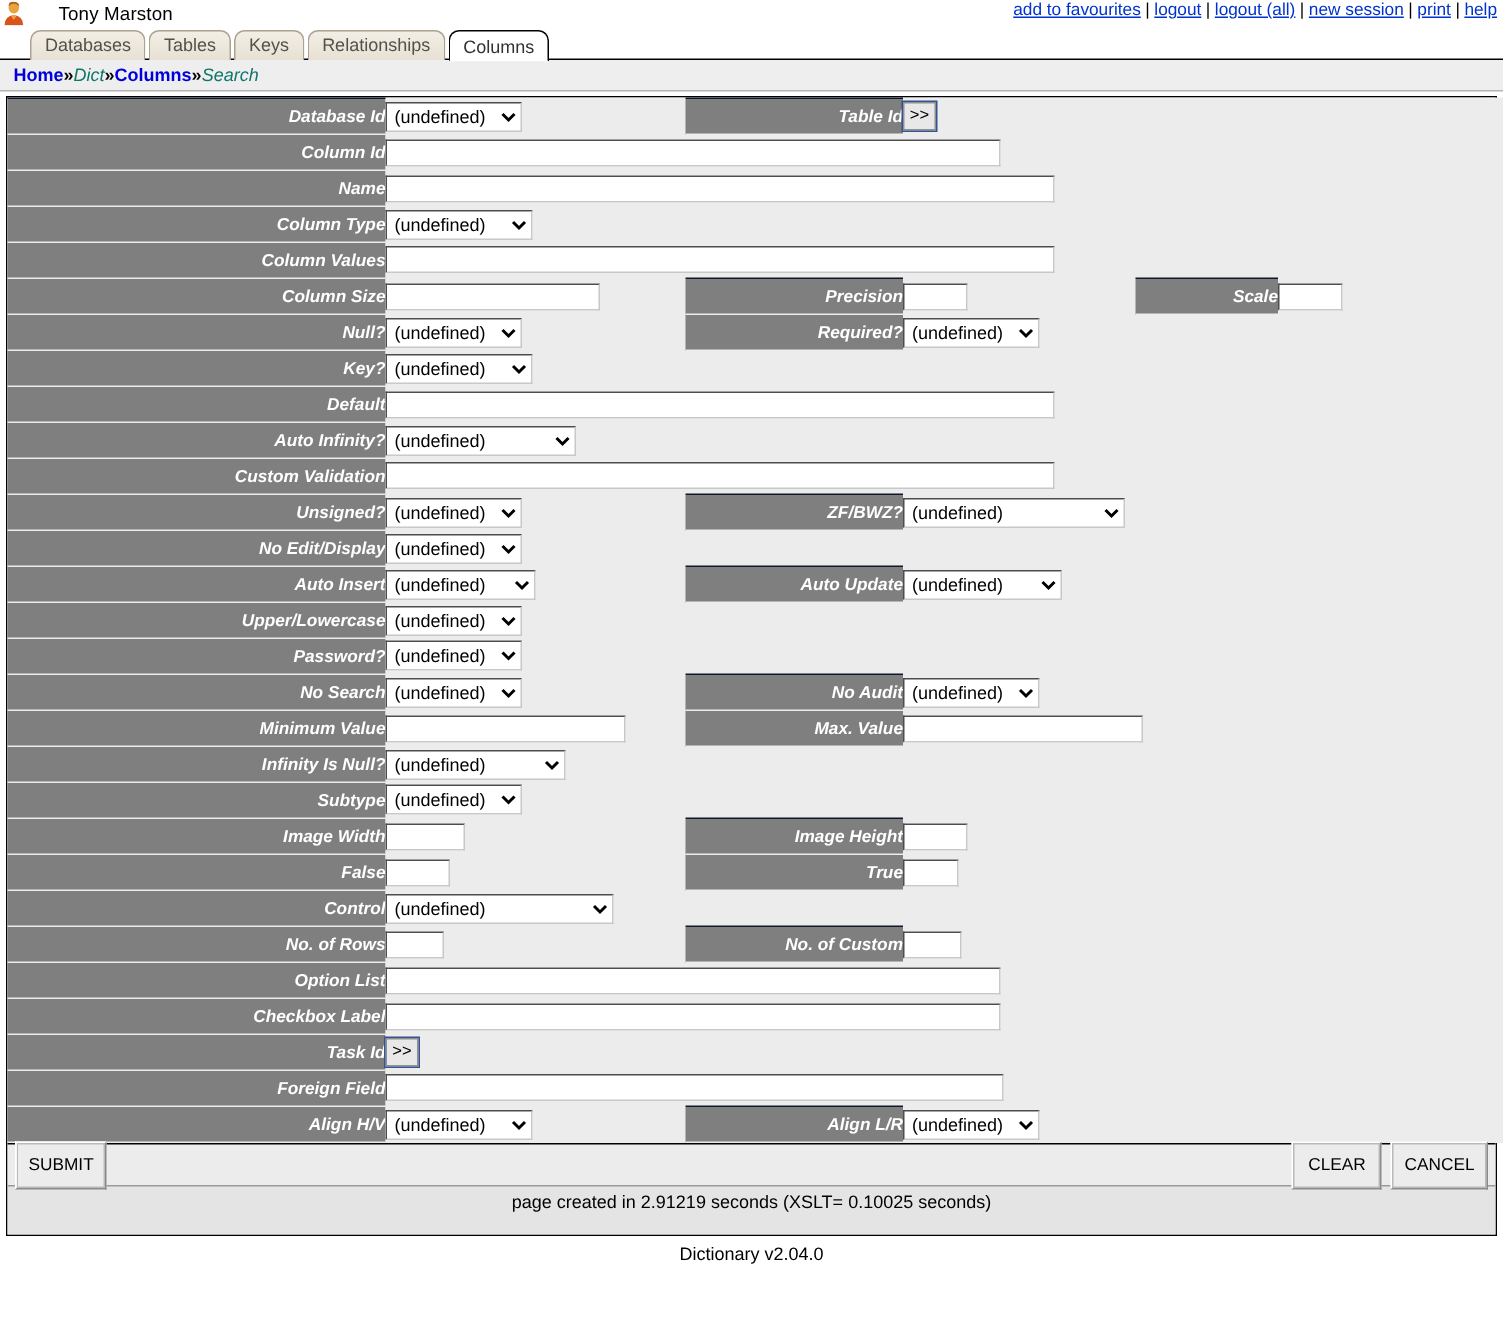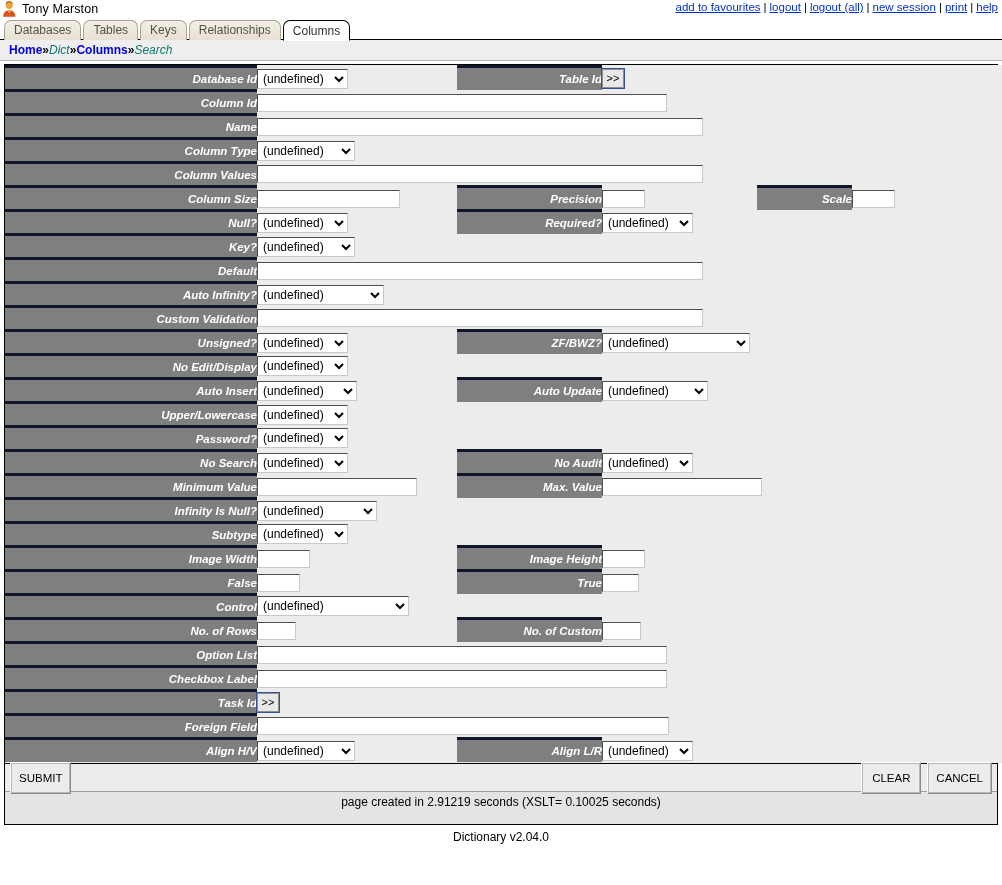--- a/index.html
+++ b/index.html
@@ -17,21 +17,21 @@
 
   
   .topbar {
     position: relative;
     height: 18px;
     padding: 0 4px 0 2px;
     display: flex;
     align-items: center;
     background: #fff;
   }
-  .user-block { display: flex; align-items: center; gap: 5px; }
+  .user-block { display: flex; align-items: center; gap: 22px; }
   .avatar-icon { width: 15px; height: 16px; display:block; }
   .username { font-size: 12.5px; color: #000; letter-spacing: .1px; }
 
   .toplinks {
     position: absolute;
     right: 4px; top: 1px;
     font-size: 11.5px;
     white-space: nowrap;
     margin-left: 16px;
   }
@@ -40,21 +40,21 @@
     text-decoration: underline;
   }
   .toplinks .sep { color: #000; padding: 0 3px; text-decoration:none;}
 
   
   .tabstrip {
     height: 22px;
     position: relative;
     display: flex;
     align-items: flex-end;
-    padding-left: 4px;
+    padding-left: 20px;
     background: #fff;
   }
   .tabstrip::after {
     content: "";
     position: absolute;
     left: 0; right: 0; bottom: 0;
     height: 1px;
     background: #000;
   }
   .tab {
@@ -128,21 +128,21 @@
     vertical-align: middle;
   }
   td.lbl {
     background: #7f7f7f;
     color: #ffffff;
     font-style: italic;
     font-weight: bold;
     font-size: 11.5px;
     text-align: right;
     padding-right: 6px;
-    border-top: 3px solid #0f172a;
+    border-top: 1px solid #0f172a;
     border-bottom: 1px solid #ececec;
     white-space: nowrap;
   }
   td.fld {
     background: #ececec;
     padding-left: 4px;
   }
   td.spacer { background: #ececec; }
 
   

